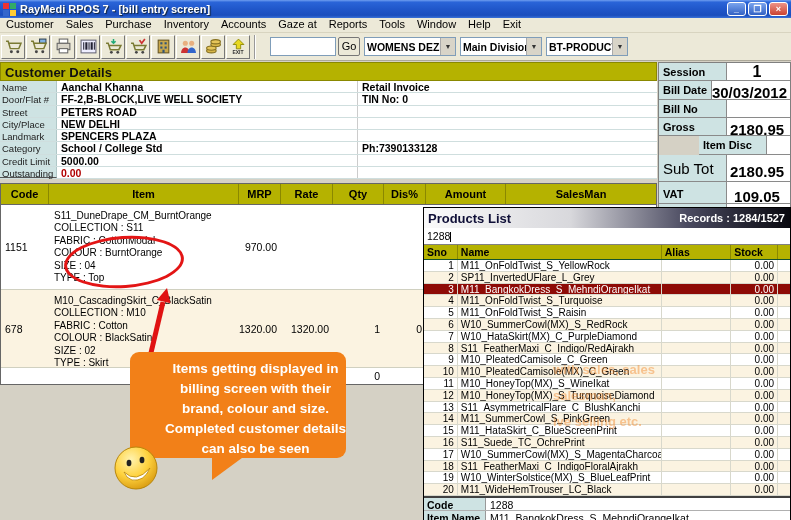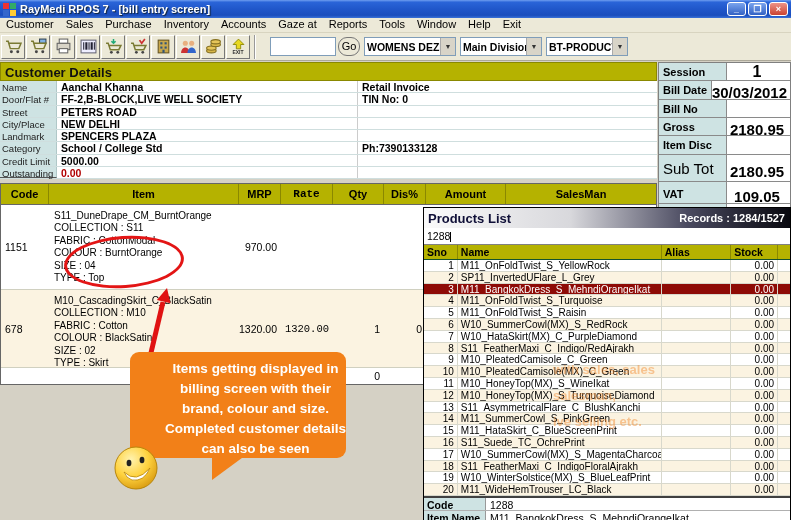--- a/index.html
+++ b/index.html
@@ -31,21 +31,21 @@
     border-bottom:1px solid #aca899; display:flex; align-items:center; }
   .tbtn { width:24px; height:24px; margin-left:1px; background:#ece9d8;
     border:1px solid; border-color:#fff #777 #777 #fff; display:flex; flex-direction:column;
     align-items:center; justify-content:center; padding:0; }
   .tbtn svg { display:block; }
   .tbtn .exittxt { font-size:5px; font-weight:bold; color:#333; line-height:5px; }
   .tsep { width:2px; height:24px; margin:0 4px; border-left:1px solid #999; border-right:1px solid #fff; }
   .tinput { position:absolute; left:270px; top:4px; width:66px; height:19px;
     border:1px solid; border-color:#7f9db9; background:#fff; font-size:11px; padding:0 2px; }
   .gobtn { position:absolute; left:338px; top:4px; width:22px; height:19px; font-size:11px;
-    background:#ece9d8; border:1px solid #777; border-radius:9px; text-align:center; line-height:17px; }
+    background:#ece9d8; border:1px solid #777; border-radius:2px; text-align:center; line-height:17px; }
   .dd { position:absolute; top:4px; height:19px; background:#fff; border:1px solid #7f9db9;
     display:flex; align-items:center; font-size:10.5px; font-weight:bold; }
   .dd .ddtext { flex:1; padding-left:2px; white-space:nowrap; overflow:hidden; }
   .dd .ddarrow { width:15px; height:100%; background:#d8d4c8; border-left:1px solid #aaa;
     font-size:7px; display:flex; align-items:center; justify-content:center; color:#333; }
   .dd1 { left:364px; width:92px; } .dd2 { left:460px; width:82px; } .dd3 { left:546px; width:82px; }
 
   
   .custhdr { position:absolute; left:0; top:62px; width:657px; height:19px; background:#b5b200;
     border:1px solid #8a8800; font-size:13px; font-weight:bold; color:#111; padding:2px 0 0 4px; }
@@ -62,31 +62,31 @@
   
   .summary { position:absolute; left:658px; top:62px; width:133px; border:1px solid #808080; border-bottom:none; }
   .srow { display:flex; border-bottom:1px solid #8a8a8a; }
   .slabel { width:68px; background:#cee3e3; font-weight:bold; font-size:11px; padding:3px 2px 0 4px;
     border-right:1px solid #8a8a8a; }
   .svalue { flex:1; background:#fff; font-weight:bold; font-size:15px; text-align:center; padding:3px 3px 0 0; }
   .srow-session  { height:18px; } .srow-session .svalue { font-size:16px; text-align:center; padding-top:0; }
   .srow-billdate { height:19px; }
   .srow-billno   { height:18px; }
   .srow-gross    { height:18px; }
-  .srow-itemdisc { height:19px; }
+  .srow-itemdisc { height:19px;margin-left:40px; }
   .srow-subtot   { height:27px; } .srow-subtot .slabel { font-size:15px; font-weight:normal; padding-top:5px; }
   .srow-subtot .svalue { padding-top:8px; }
   .srow-vat      { height:22px; } .srow-vat .slabel, .srow-vat .svalue { padding-top:6px; }
   .srow-round    { height:18px; }
 
   
   .gridhdr { position:absolute; left:0; top:183px; width:657px; height:22px; background:#b5b200;
     border:1px solid #666; display:flex; font-size:11px; font-weight:bold; }
   .gridhdr div { border-right:1px solid #8a8800; display:flex; align-items:center; justify-content:center; }
-  .col-code{width:48px;} .col-item{width:190px;} .col-mrp{width:42px;} .col-rate{width:52px;font-family:Liberation Mono, monospace;}
+  .col-code{width:48px;} .col-item{width:190px;} .col-mrp{width:42px;} .col-rate{width:52px;}
   .col-qty{width:51px;} .col-disc{width:42px;} .col-amt{width:80px;} .col-sman{flex:1;border-right:none!important;}
   .gridbody { position:absolute; left:0; top:205px; width:657px; height:180px; background:#fff;
     border-left:1px solid #666; border-right:1px solid #666; border-bottom:1px solid #666; }
   .grow { display:flex; border-bottom:1px solid #d0d0c0; }
   .grow1 { height:85px; } .grow2 { height:78px; background:#fbf3e1; }
   .gcode { width:48px; font-size:10.5px; padding-left:4px; display:flex; align-items:center; }
   .gitem { width:190px; font-size:10px; line-height:12.4px; padding:5px 0 0 5px; white-space:pre-line; }
   .gnum  { font-size:10.5px; display:flex; align-items:center; justify-content:flex-end; padding-right:4px; }
   .gtotals { height:16px; display:flex; }
   .gtotals .gnum { font-size:10.5px; }

